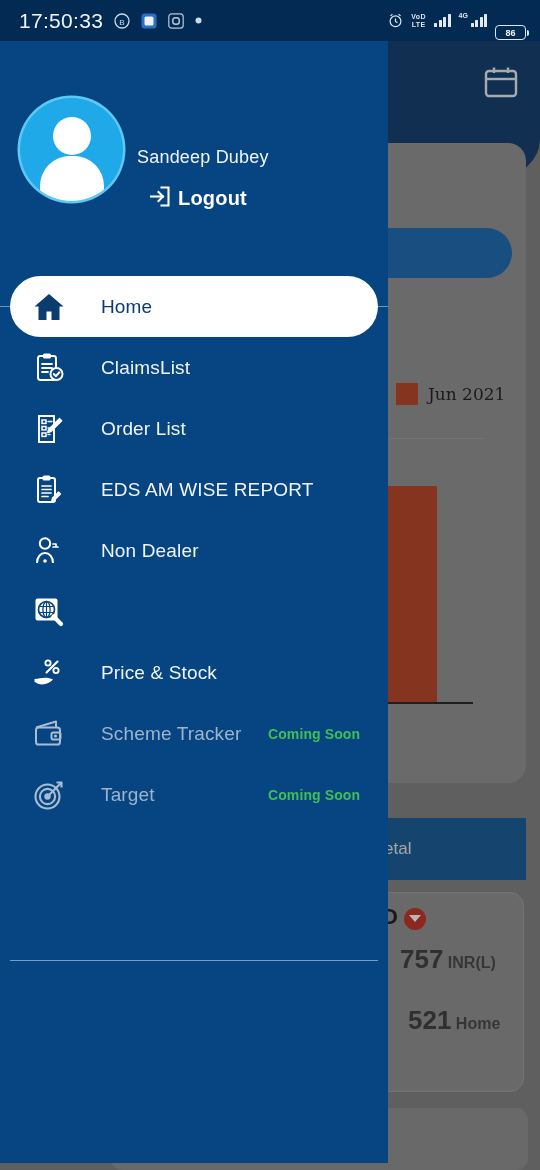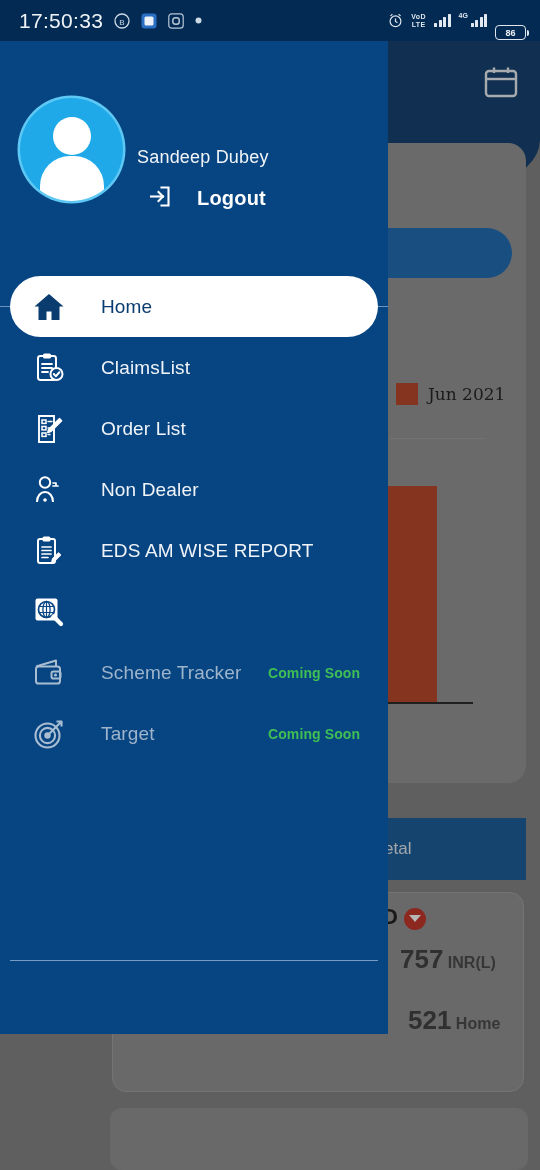--- a/index.html
+++ b/index.html
@@ -130,21 +130,21 @@
     position:relative; display:flex; align-items:center; justify-content:center;margin-top:24px;
   }
   #battery::after {
     content:""; position:absolute; right:-4px; top:4px; width:2px; height:6px;
     background:#dfe6ee; border-radius:0 2px 2px 0;
   }
   #battery span { font-size:9px; color:#eef2f6; font-weight:bold; }
 
   
   #drawer {
-    position:absolute; top:0; left:0; width:388px; height:1034px;
+    position:absolute; top:0; left:0; width:388px; height:1163px;
     background:#064482; z-index:30; padding-top:41px;
   }
   #profile { position:relative; height:224px; }
   #avatar {
     position:absolute; top:57px; left:20px; width:103px; height:103px;
     border-radius:50%; background:#1fa9e8;
     box-shadow:0 0 0 2.5px #5ec8f4;
     overflow:hidden;
   }
   #avatar .head {
@@ -155,21 +155,21 @@
     position:absolute; top:58px; left:50%; transform:translateX(-50%);
     width:64px; height:52px; background:#fff;
     border-radius:30px 30px 14px 14px;
   }
   #username {
     position:absolute; top:106px; left:137px;
     font-size:18px; color:#f2f5f8; letter-spacing:.2px;
   }
   #logout-btn {
     position:absolute; top:143px; left:147px;
-    display:flex; align-items:center; gap:25px; cursor:pointer;
+    display:flex; align-items:center; gap:6px; cursor:pointer;
   }
   #logout-label { font-size:20px; font-weight:bold; color:#ffffff; letter-spacing:.2px; }
   #divider-top {
     position:absolute; top:265px; left:0; width:388px; height:1px;
     background:rgba(190,215,240,.55);
   }
 
   
   #menu { position:relative; margin-top:11px; }
   .menu-item {
@@ -365,55 +365,66 @@
             <path d="M15 8.5h4M15 15h3M15 21.5h2" stroke="#fff" stroke-width="1.4" stroke-linecap="round"></path>
             <path d="M26.5 5.5l2.2 2.2-11 11-3 .8.8-3z" fill="#fff" stroke="#fff" stroke-width="1.3" stroke-linejoin="round"></path>
           </svg>
         </span>
         <span class="mi-label">Order List</span>
       </div>
 
       <div class="menu-item">
         <span class="mi-icon">
           <svg width="32" height="32" viewBox="0 0 32 32">
+            <rect x="5" y="4" width="17" height="24" rx="2" fill="none" stroke="#fff" stroke-width="2"></rect>
+            <rect x="9.5" y="1.5" width="8" height="5" rx="1.6" fill="#fff"></rect>
+            <path d="M9 12h9M9 15.5h9M9 19h9M9 22.5h6" stroke="#fff" stroke-width="1.7" stroke-linecap="round"></path>
+            <path d="M25.5 18l2 2-6 6-2.7.7.7-2.7z" fill="#fff" stroke="#fff" stroke-width="1.2" stroke-linejoin="round"></path>
+          </svg>
+        </span>
+        <span class="mi-label">EDS AM WISE REPORT</span>
+      </div>
+
+      <div class="menu-item">
+        <span class="mi-icon">
+          <svg width="32" height="32" viewBox="0 0 32 32">
             <circle cx="12" cy="8.5" r="5.2" fill="none" stroke="#fff" stroke-width="2"></circle>
             <path d="M4 28c0-6 3.6-10 8-10s8 4 8 10" fill="none" stroke="#fff" stroke-width="2"></path>
             <path d="M20 9h3M20 12h5M23 9v3" stroke="#fff" stroke-width="1.7" stroke-linecap="round"></path>
             <circle cx="12" cy="26" r="1.8" fill="#fff"></circle>
           </svg>
         </span>
         <span class="mi-label">Non Dealer</span>
-      </div>
-
-      <div class="menu-item">
-        <span class="mi-icon">
-          <svg width="32" height="32" viewBox="0 0 32 32">
-            <rect x="5" y="4" width="17" height="24" rx="2" fill="none" stroke="#fff" stroke-width="2"></rect>
-            <rect x="9.5" y="1.5" width="8" height="5" rx="1.6" fill="#fff"></rect>
-            <path d="M9 12h9M9 15.5h9M9 19h9M9 22.5h6" stroke="#fff" stroke-width="1.7" stroke-linecap="round"></path>
-            <path d="M25.5 18l2 2-6 6-2.7.7.7-2.7z" fill="#fff" stroke="#fff" stroke-width="1.2" stroke-linejoin="round"></path>
-          </svg>
-        </span>
-        <span class="mi-label">EDS AM WISE REPORT</span>
       </div>
 
 
       <div class="menu-item">
         <span class="mi-icon">
           <svg width="32" height="32" viewBox="0 0 32 32">
             <rect x="2.5" y="2.5" width="22" height="22" rx="2" fill="#fff"></rect>
             <circle cx="13.5" cy="13.5" r="8" fill="none" stroke="#064482" stroke-width="1.7"></circle>
             <ellipse cx="13.5" cy="13.5" rx="3.6" ry="8" fill="none" stroke="#064482" stroke-width="1.3"></ellipse>
             <path d="M5.8 10.5h15.4M5.8 16.5h15.4M13.5 5.5v16" stroke="#064482" stroke-width="1.2"></path>
             <path d="M20.5 20.5l7.5 7.5" stroke="#fff" stroke-width="4.2" stroke-linecap="round"></path>
           </svg>
         </span>
       </div>
 
 
+      <div class="menu-item">
+        <span class="mi-icon">
+          <svg width="32" height="32" viewBox="0 0 32 32">
+            <circle cx="15" cy="6" r="2.6" fill="none" stroke="#fff" stroke-width="1.9"></circle>
+            <circle cx="23" cy="13.5" r="2.6" fill="none" stroke="#fff" stroke-width="1.9"></circle>
+            <path d="M24.5 4.5L13.5 15.5" stroke="#fff" stroke-width="2.1" stroke-linecap="round"></path>
+            <path d="M1.5 22c4 0 7-1.2 10.5-1.2 3 0 5.5.6 8 1.8-2.5 3.2-6.5 4.8-11 4.8-3 0-5.5-1-7.5-2.6z" fill="#fff"></path>
+          </svg>
+        </span>
+        <span class="mi-label">Price &amp; Stock</span>
+      </div>
 
       <div class="menu-item disabled">
         <span class="mi-icon">
           <svg width="32" height="32" viewBox="0 0 32 32">
             <path d="M3 9.5L23 3.5v6" fill="none" stroke="#a9bdd2" stroke-width="2" stroke-linejoin="round"></path>
             <rect x="3" y="9.5" width="24" height="17" rx="2.6" fill="none" stroke="#a9bdd2" stroke-width="2"></rect>
             <rect x="18.5" y="14.5" width="9" height="7" rx="1.8" fill="none" stroke="#a9bdd2" stroke-width="2"></rect>
             <circle cx="22.5" cy="18" r="1.6" fill="#a9bdd2"></circle>
           </svg>
         </span>

